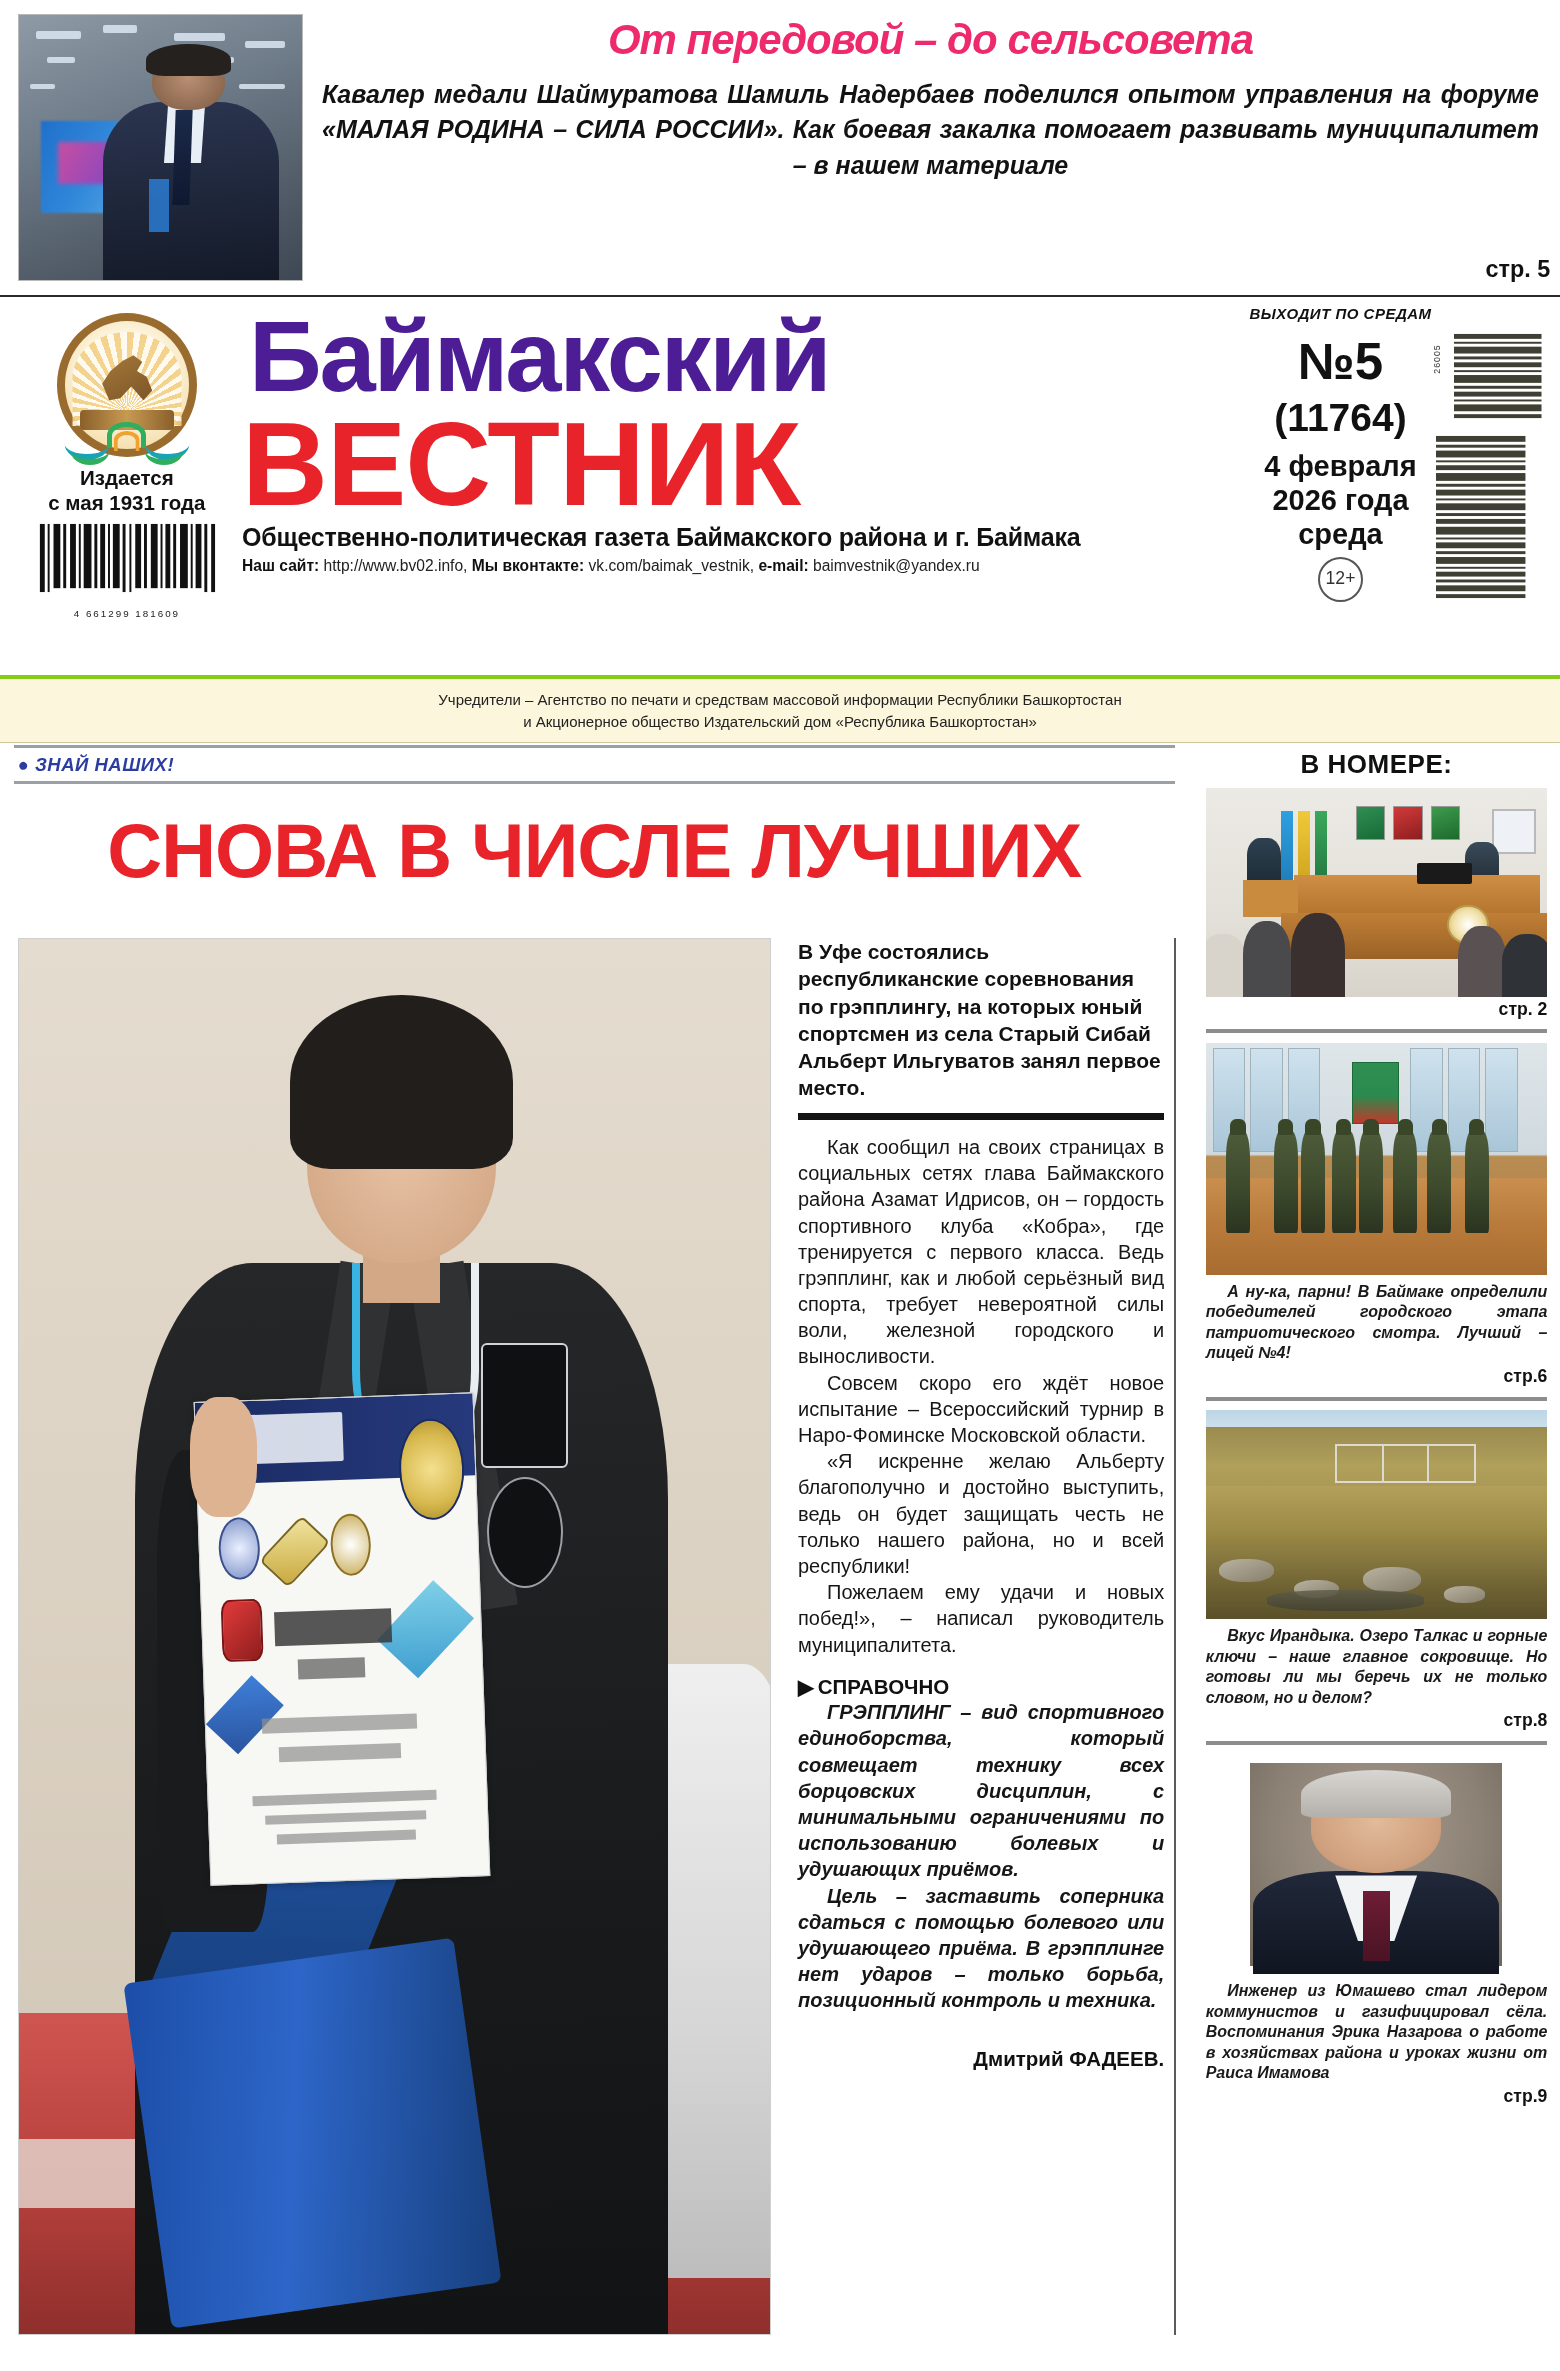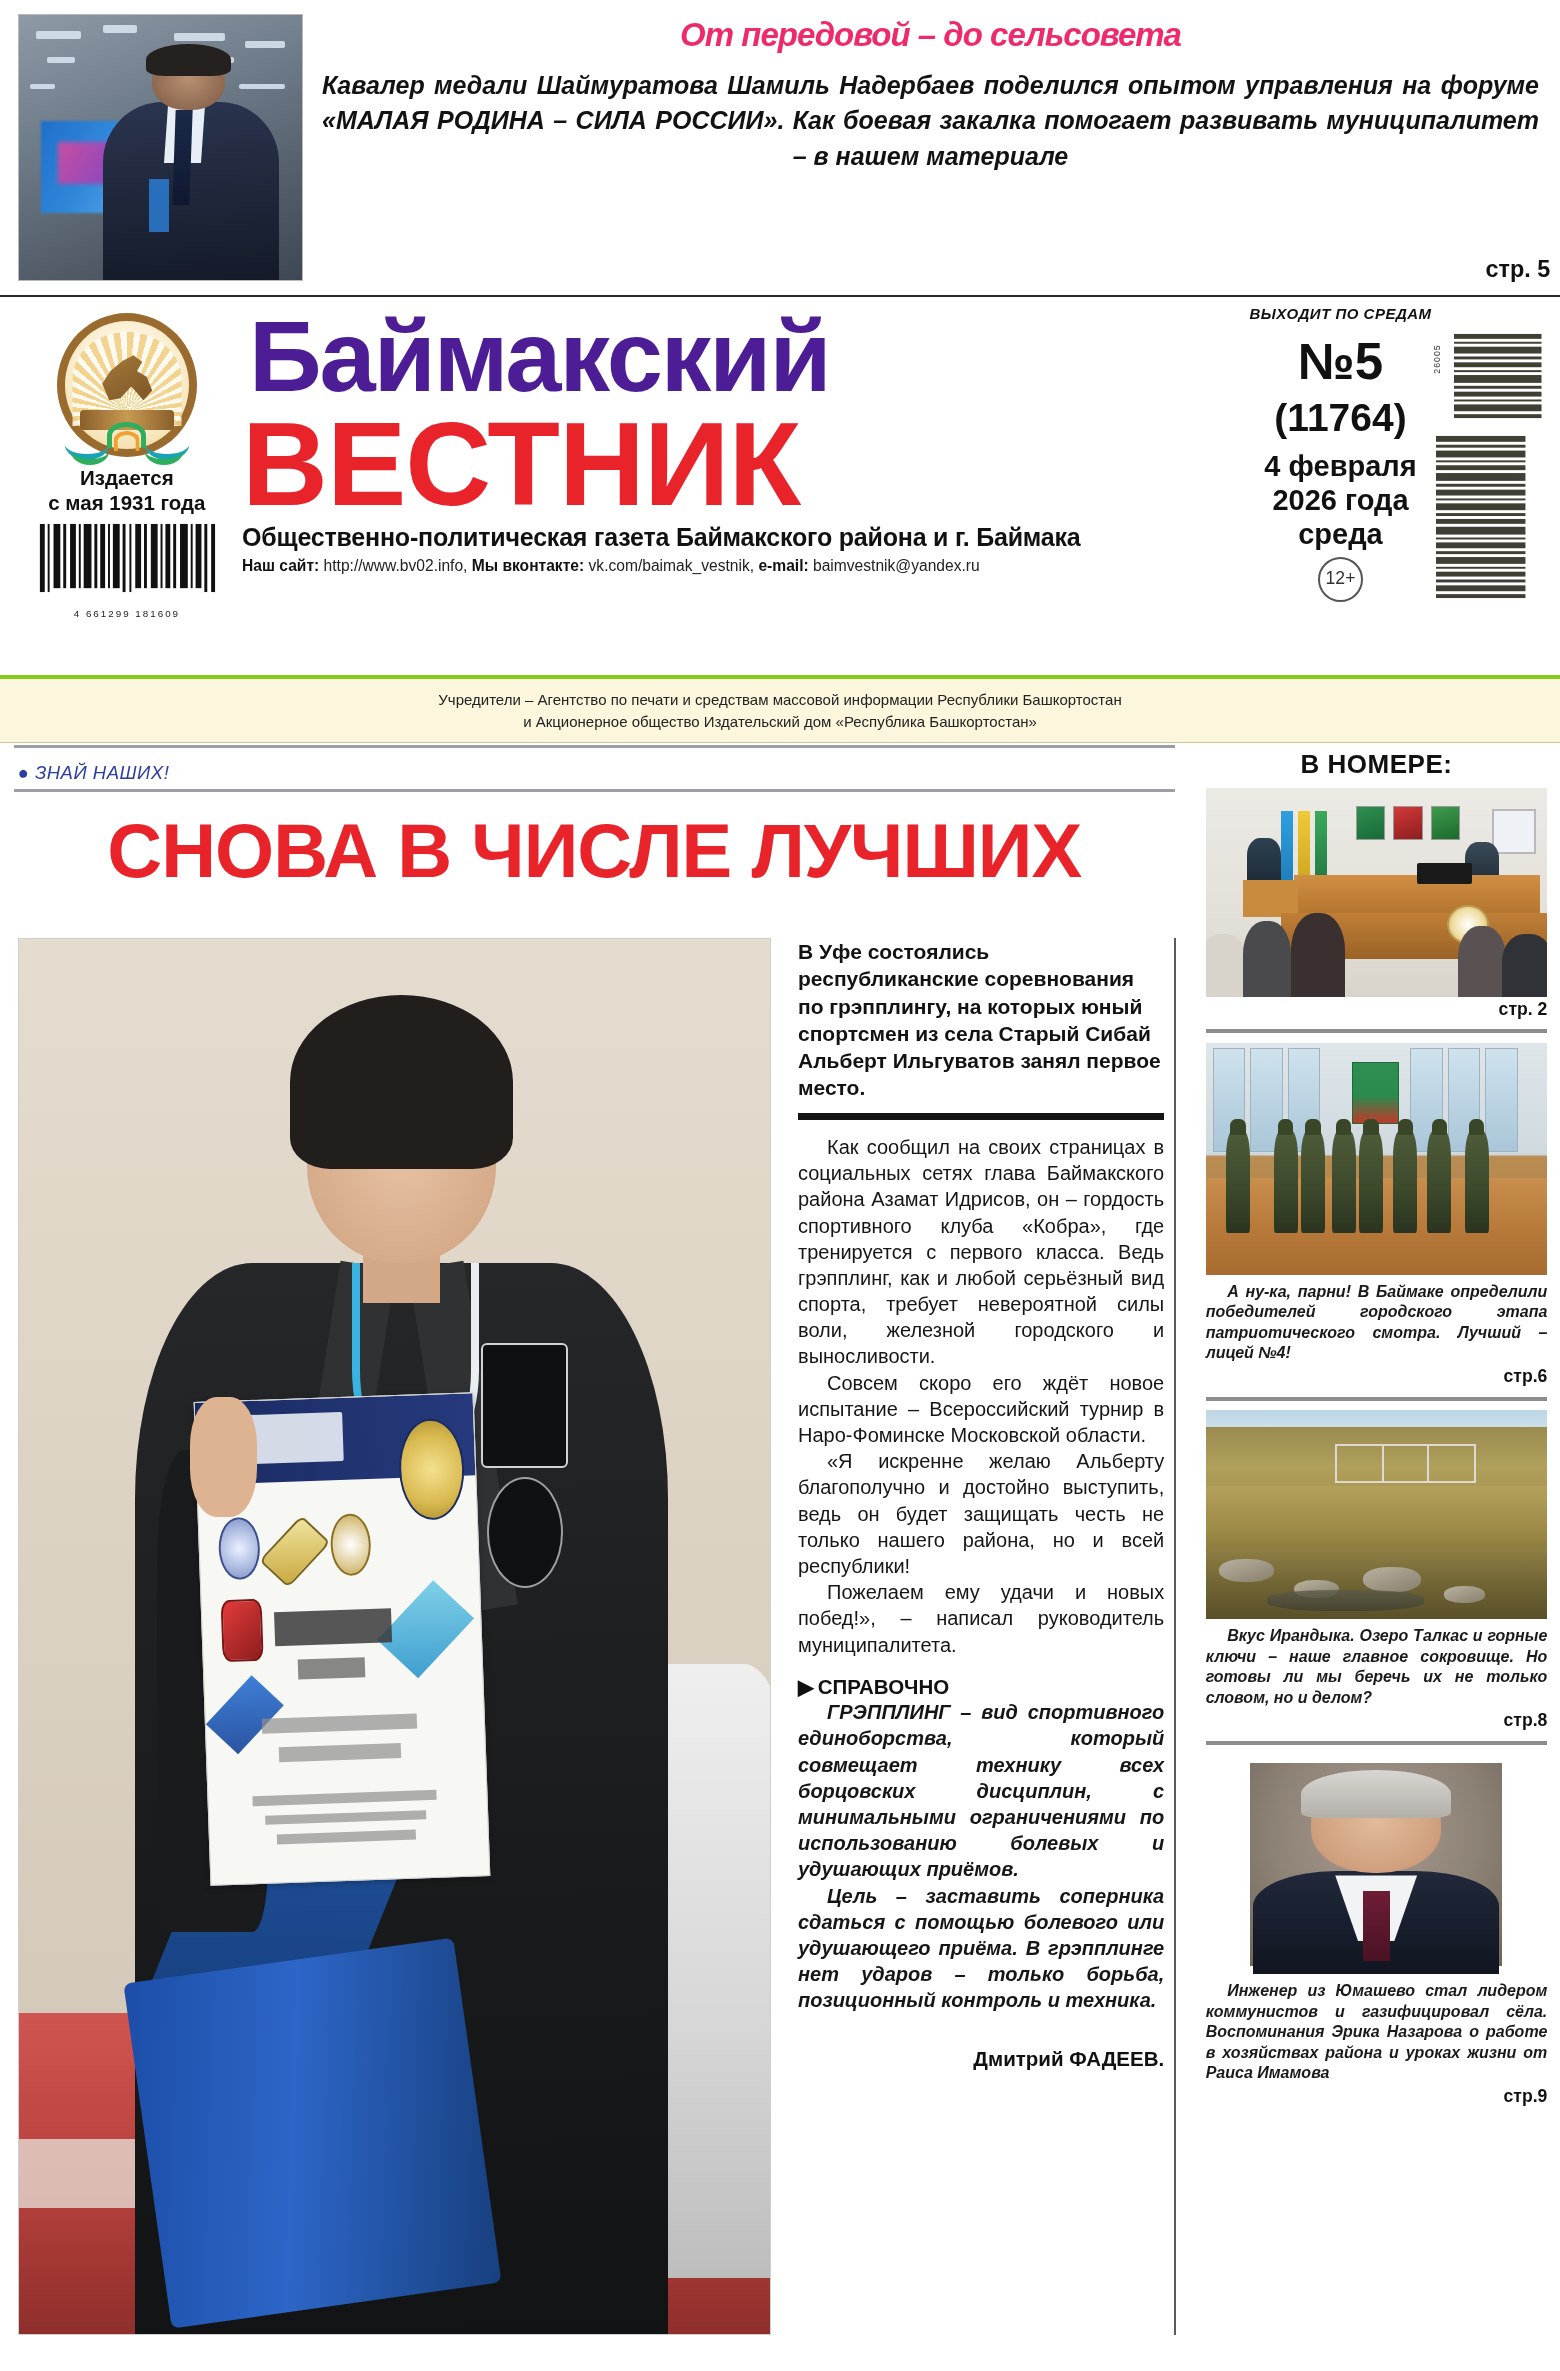--- a/index.html
+++ b/index.html
@@ -44,21 +44,21 @@
      background:#e8eef5;transform:skewX(-4deg);}
   .bp-tie{position:absolute;left:55%;top:36%;width:6%;height:36%;
      background:linear-gradient(180deg,#1b2a4a,#0f1830);transform:skewX(-2deg);}
   .bp-badge{position:absolute;left:46%;top:62%;width:7%;height:20%;
      background:#2b7bd1;opacity:.85;}
   .banner-text{
     position:absolute;left:322px;top:17.6px;width:1217px;
   }
   .banner-head{
     font-weight:bold;font-style:italic;
-    font-size:33px;line-height:1.04;
+    font-size:42px;line-height:1.04;
     color:#ee2a6d;text-align:center;
     letter-spacing:-1px;
     margin:0 0 15.6px 0;
   }
   .banner-sub{
     font-weight:bold;font-style:italic;
     font-size:25px;line-height:1.42;
     text-align:justify;text-align-last:center;
     color:#121212;margin:0;
   }
@@ -151,22 +151,22 @@
     text-align:center;padding-top:9.8px;box-sizing:border-box;
   }
   .founders div{font-size:15px;line-height:1.5;color:#222;}
 
   
   .body-wrap{position:absolute;left:0;top:743px;width:1560px;height:1629px;}
 
   .rubric-row{position:absolute;left:13.7px;top:2px;width:1161px;}
   .rubric-line-top{height:2.9px;background:#9aa0a6;}
   .rubric{
-    font-size:18.5px;font-weight:normal;font-style:italic;color:#2b3da1;
-    letter-spacing:0.5px;padding:5.9px 0 4.9px 3.9px;margin-top:8px;
+    font-size:18.5px;font-weight:bold;font-style:italic;color:#2b3da1;
+    letter-spacing:0.5px;padding:5.9px 0 4.9px 3.9px;
   }
   .rubric .dot{color:#2b3da1;}
   .rubric-line-bot{height:2.9px;background:#9aa0a6;}
 
   .main-head{
     position:absolute;left:13.7px;top:70px;width:1161px;
     text-align:center;font-weight:bold;font-size:76px;color:#e8232a;
     letter-spacing:-1px;line-height:1;
   }
 

